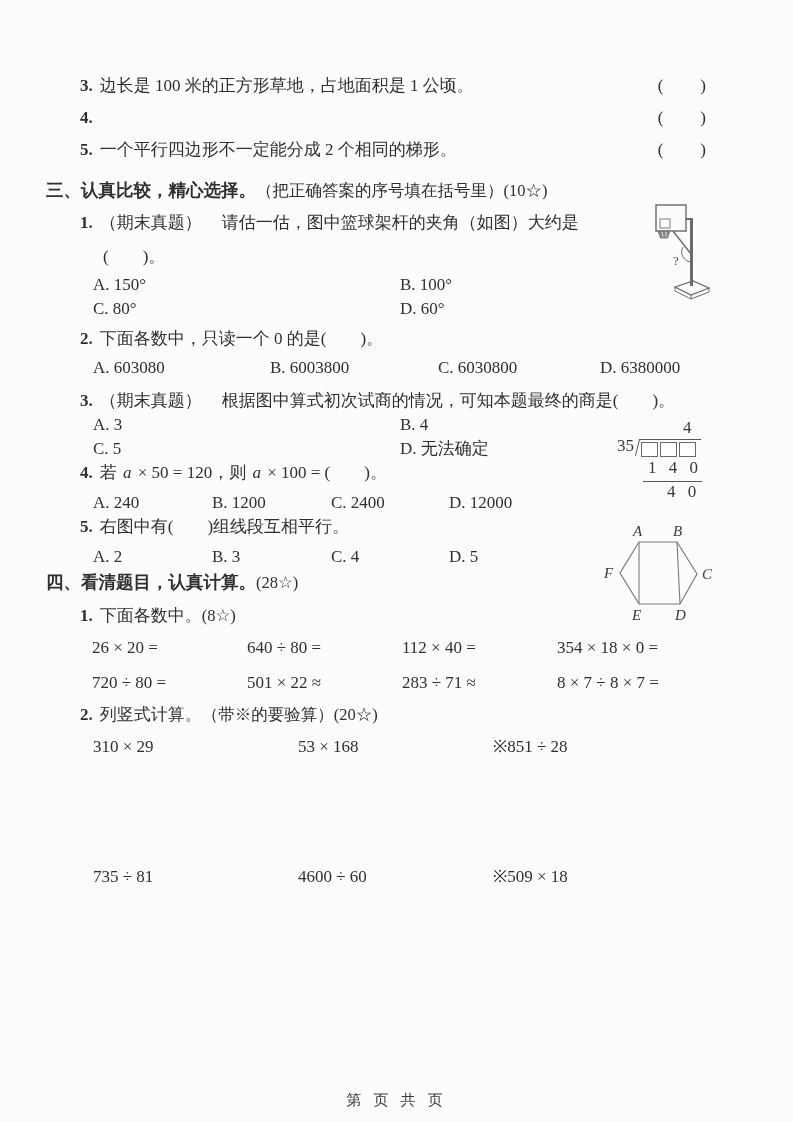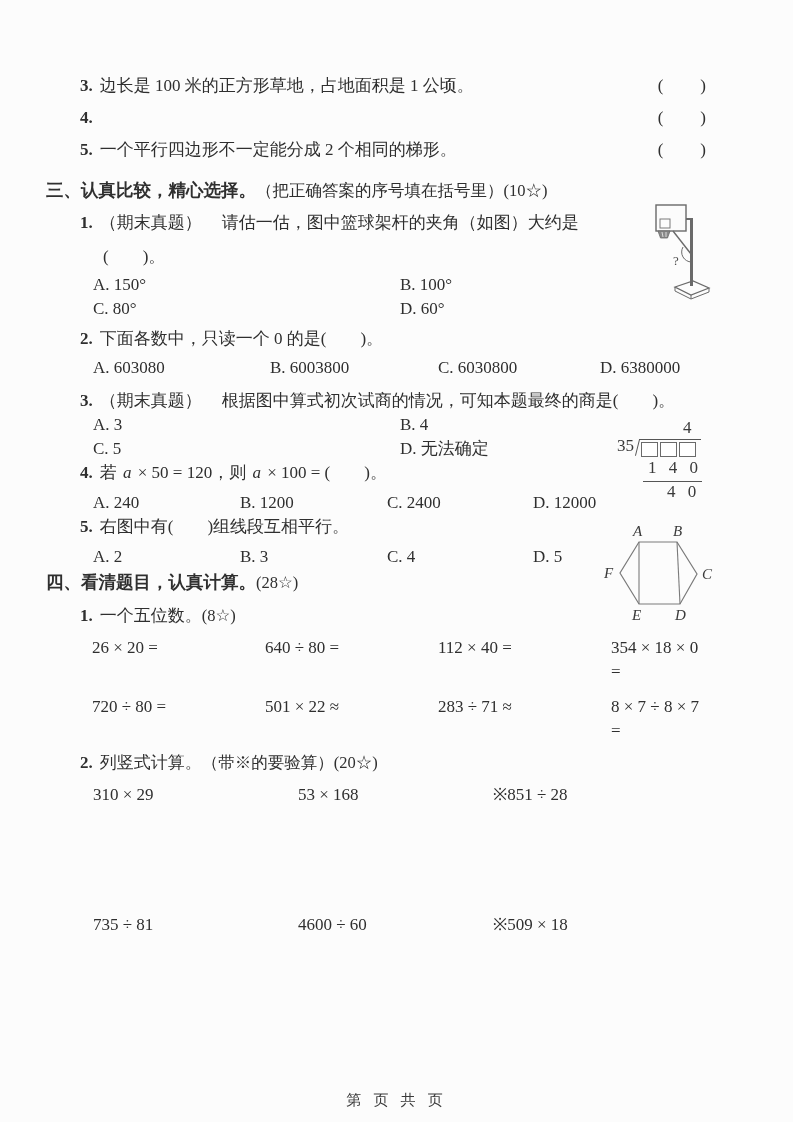--- a/index.html
+++ b/index.html
@@ -15,22 +15,22 @@
   .qnum { font-weight:bold; margin-right:7px; }
   .qtag { margin-right:20px; }
   .qline { padding-left:34px; line-height:24px; white-space:nowrap; }
   .cont  { padding-left:57px; }
   .sec-h { font-size:17.5px; line-height:24px; white-space:nowrap; }
   .sec-h4 { line-height:26px; }
   .sec-title { font-weight:bold; }
   .sec-note, .sec-score { font-size:16.5px; }
   .opts2 { display:grid; grid-template-columns:307px 1fr; padding-left:47px; line-height:24px; }
   .opts4a { display:grid; grid-template-columns:177px 168px 162px 1fr; padding-left:47px; line-height:24px; }
-  .opts4b { display:grid; grid-template-columns:119px 119px 118px 1fr; padding-left:47px; line-height:24px;gap:28px; }
-  .calc4 { display:grid; grid-template-columns:155px 155px 155px 1fr; padding-left:46px; line-height:24px;gap:18px; }
+  .opts4b { display:grid; grid-template-columns:119px 119px 118px 1fr; padding-left:47px; line-height:24px; }
+  .calc4 { display:grid; grid-template-columns:155px 155px 155px 1fr; padding-left:46px; line-height:24px; }
   .expr3 { display:grid; grid-template-columns:205px 195px 1fr; padding-left:47px; line-height:24px; }
   .var { font-style:italic; margin:0 2px; }
   .mt4{margin-top:4px}.mt5{margin-top:5px}.mt6{margin-top:6px}.mt7{}
   .mt8{margin-top:8px}.mt9{margin-top:9px}.mt10{margin-top:10px}.mt11{margin-top:11px}
   .mt14{}.mt16{margin-top:16px}.mt106{margin-top:106px}
   
   .fig { position:absolute; }
   .fig-basketball { left:646px; top:196px; width:92px; height:118px; }
   .fig-hexagon { left:601px; top:522px; width:118px; height:114px; }
   .fig-division { position:absolute; left:612px; top:420px; width:102px; height:86px; font-size:17px; color:#3a3a3a; }
@@ -129,21 +129,21 @@
     <span>B. 3</span>
     <span>C. 4</span>
     <span>D. 5</span>
   </div>
 
   <div class="sec-h sec-h4 mt14">
     <span class="sec-title">四、看清题目，认真计算。</span><span class="sec-score">(28☆)</span>
   </div>
 
   <div class="qline mt8">
-    <span class="qnum">1.</span><span>一个五位数。</span><span class="sec-score">(8☆)</span>
+    <span class="qnum">1.</span><span>下面各数中。</span><span class="sec-score">(8☆)</span>
   </div>
   <div class="calc4 mt8">
     <span>26 × 20 =</span>
     <span>640 ÷ 80 =</span>
     <span>112 × 40 =</span>
     <span>354 × 18 × 0 =</span>
   </div>
   <div class="calc4 mt11">
     <span>720 ÷ 80 =</span>
     <span>501 × 22 ≈</span>

